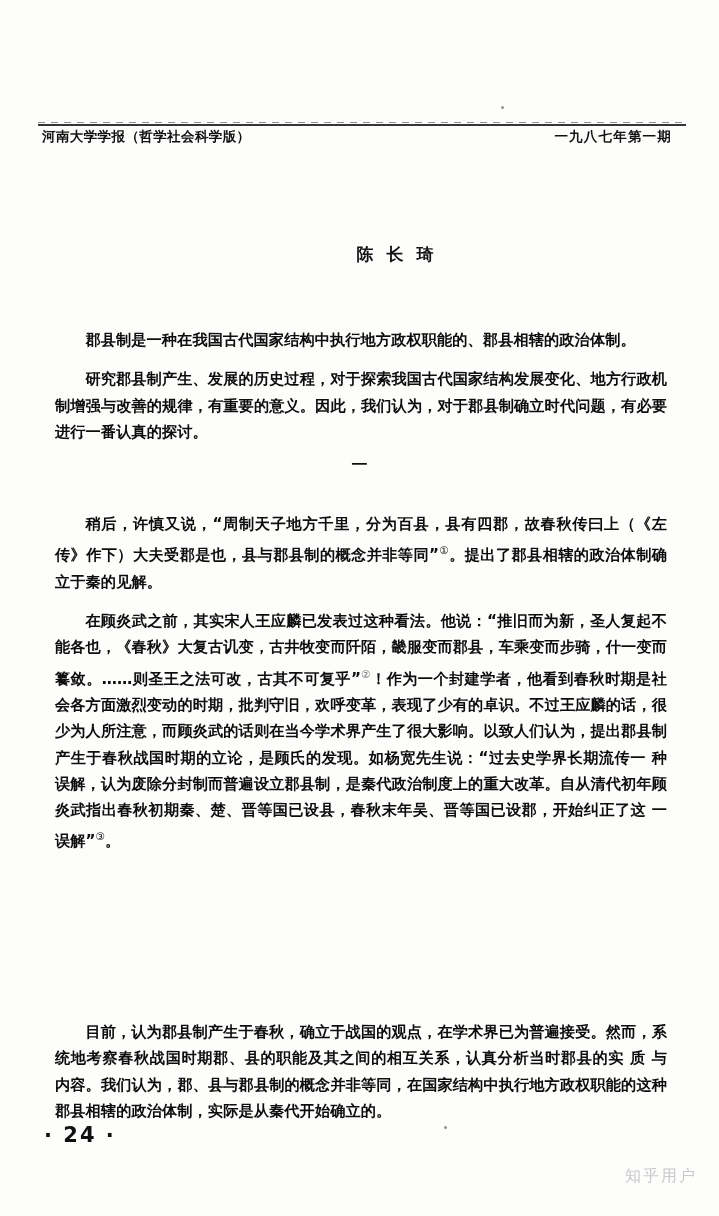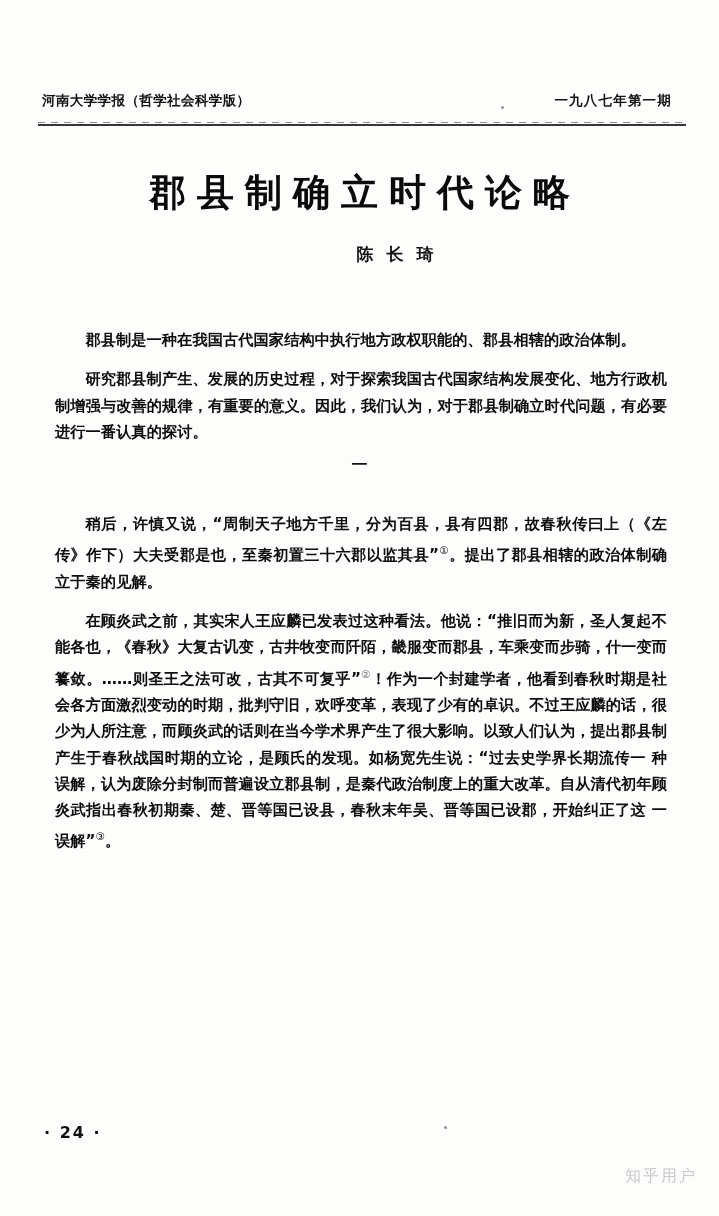--- a/index.html
+++ b/index.html
@@ -38,20 +38,21 @@
     align-items: flex-end;
   }
   .header-left,
   .header-right {
     font-family: "DejaVu Sans", "Liberation Sans", sans-serif;
     font-size: 13.5px;
     font-weight: bold;
     color: #121212;
     letter-spacing: 0.4px;
     white-space: nowrap;
+    margin-top: 36px;
   }
   .header-right {
     letter-spacing: 1.2px;
     margin-right: 6px;
   }
   .header-rule {
     position: absolute;
     left: 38px;
     top: 124px;
     width: 648px;
@@ -157,21 +158,21 @@
     letter-spacing: 0;
   }
   .fn-faint { color: #6f6f6f; }
 
   
   .page-number {
     position: absolute;
     left: 44px;
     top: 1123px;
     font-family: "DejaVu Sans", "Liberation Sans", sans-serif;
-    font-size: 16px;
+    font-size: 21px;
     font-weight: bold;
     color: #111111;
     letter-spacing: 2px;
   }
   .watermark {
     position: absolute;
     right: 22px;
     top: 1166px;
     font-family: "DejaVu Sans", "Liberation Sans", sans-serif;
     font-size: 16px;
@@ -188,32 +189,34 @@
   <div class="header">
     <span class="header-left">河南大学学报（哲学社会科学版）</span>
     <span class="header-right">一九八七年第一期</span>
   </div>
   <div class="header-rule"></div>
   <span class="speck" style="left:501px; top:106px; width:3px; height:3px;"></span>
   <span class="speck" style="left:80px; top:435px; width:3px; height:3px;"></span>
   <span class="speck" style="left:356px; top:530px; width:2px; height:2px;"></span>
   <span class="speck" style="left:444px; top:1126px; width:3px; height:3px;"></span>
 
-  <div class="title">郡县制确立时代论略</div>
   <div class="author">陈长琦</div>
 
   <div class="body-block intro">
     <p>郡县制是一种在我国古代国家结构中执行地方政权职能的、郡县相辖的政治体制。</p>
     <p>研究郡县制产生、发展的历史过程，对于探索我国古代国家结构发展变化、地方行政机制增强与改善的规律，有重要的意义。因此，我们认为，对于郡县制确立时代问题，有必要进行一番认真的探讨。</p>
   </div>
 
   <div class="section-mark">一</div>
 
   <div class="body-block sec-one">
-    <p><span>稍后，许慎又说，“周制天子地方千里，分为百县，县有四郡，故春秋传曰上（《左传》作下）大夫受郡是也，至秦初置三十六郡以监其县”</span><span class="fn">①</span><span>。提出了郡县相辖的政治体制确立于秦的见解。</span></p>
+    <p><span>稍后，许慎又说，“周制天子地方千里，分为百县，县有四郡，故春秋传曰上（《左传》作下）大夫受郡是也，县与郡县制的概念并非等同”</span><span class="fn">①</span><span>。提出了郡县相辖的政治体制确立于秦的见解。</span></p>
     <p><span>在顾炎武之前，其实宋人王应麟已发表过这种看法。他说：“推旧而为新，圣人复起不能各也，《春秋》大复古讥变，古井牧变而</span><span class="emph">阡陌</span><span>，畿服变而郡县，车乘变而步骑，什一变而</span><span class="emph">籑敛</span><span>。……则圣王之法可改，古其不可复乎”</span><span class="fn fn-faint">②</span><span>！作为一个封建学者，他看到春秋时期是社会各方面激烈变动的时期，批判守旧，欢呼变革，表现了少有的卓识。不过王应麟的话，很少为人所注意，而顾炎武的话则在当今学术界产生了很大影响。以致人们认为，提出郡县制产生于春秋战国时期的立论，是顾氏的发现。如杨宽先生说：“过去史学界长期流传</span><span class="emph">一 种 误解</span><span>，认为废除分封制而普遍设立郡县制，是秦代政治制度上的重大改革。自从清代初年顾炎武指出</span><span class="emph">春秋初期秦、楚、晋等国已设县，春秋末年吴、晋等国已设郡</span><span>，开始纠正了</span><span class="emph">这 一 误解</span><span>”</span><span class="fn">③</span><span>。</span></p>
   </div>
 
+  <div class="body-block tail">
+    <p><span>目前，认为郡县制产生于春秋，确立于战国的观点，在学术界已为普遍接受。然而，系统地考察春秋战国时期郡、县的职能及其之间的相互关系，认真分析当时郡县的</span><span class="emph">实 质 与 内容</span><span>。我们认为，郡、县与郡县制的概念并非等同，在国家结构中执行地方政权职能的这种郡县相辖的政治体制，实际是从秦代开始确立的。</span></p>
+  </div>
 
   <div class="page-number">· 24 ·</div>
   <div class="watermark">知乎用户</div>
 
 </div>
 
 </body></html>

